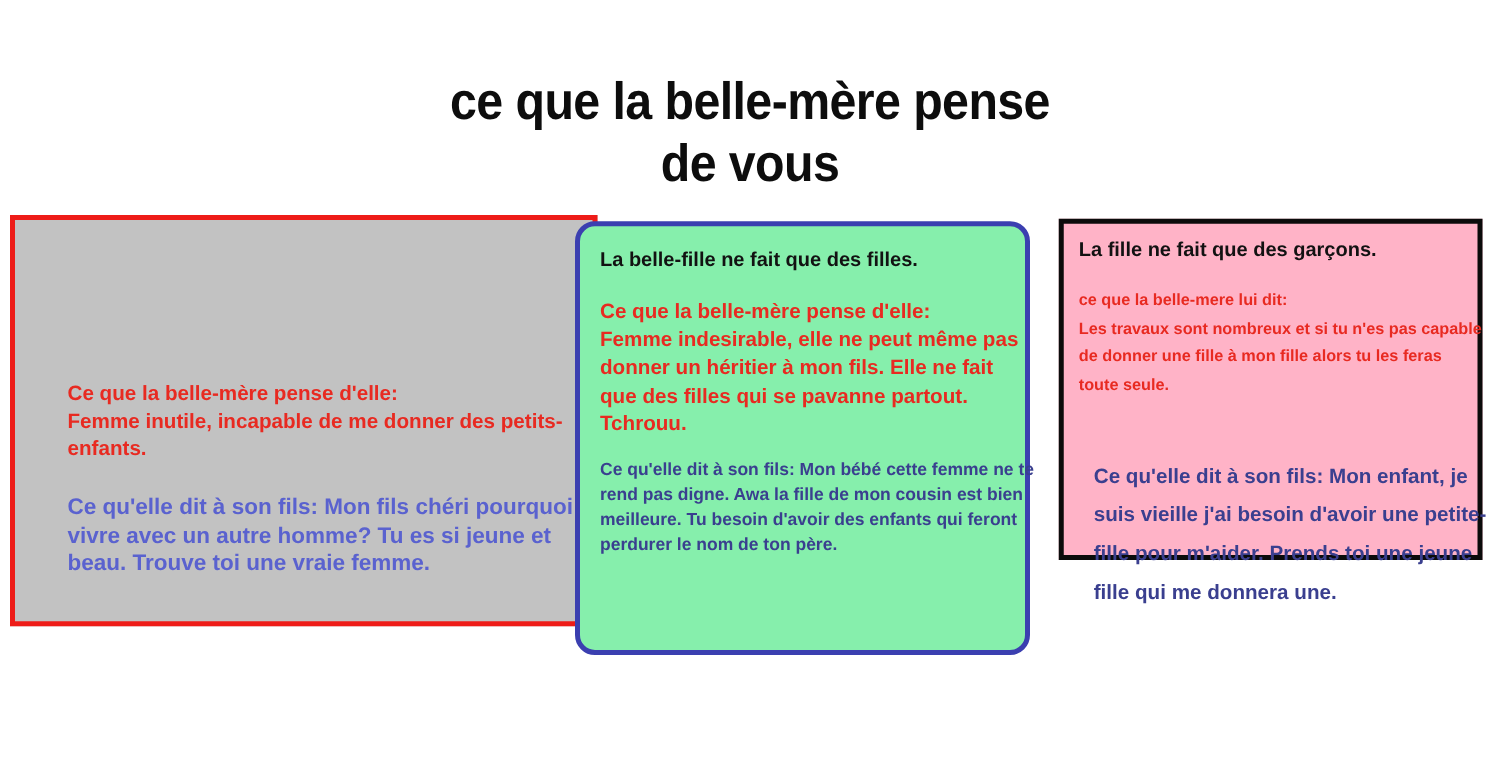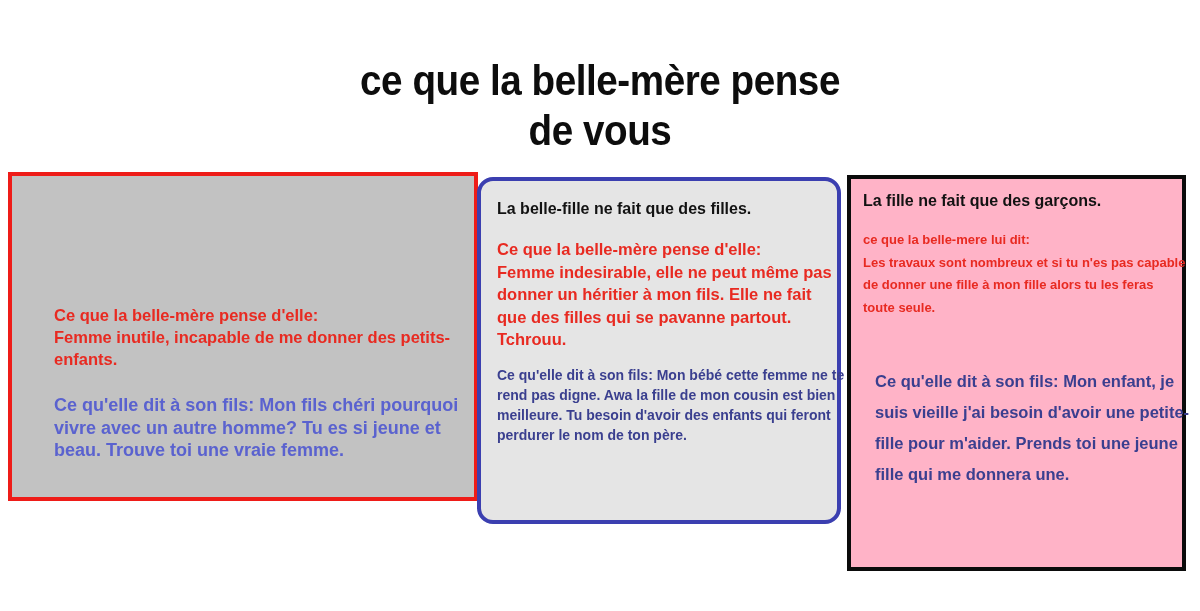--- a/index.html
+++ b/index.html
@@ -42,34 +42,34 @@
   .panel-gray {
     left: 8px;
     top: 172px;
     width: 470px;
     height: 329px;
     background: #c2c2c2;
     border: 4px solid #ee1c18;
   }
 
   .panel-yellow {
-    left: 477px;
+    left: 460px;
     top: 177px;
     width: 364px;
     height: 347px;
-    background: #e5e5e5;
+    background: #86efac;
     border: 4px solid #3b3fb0;
     border-radius: 16px;
   }
 
   .panel-pink {
     left: 847px;
     top: 175px;
     width: 339px;
-    height: 396px;
+    height: 273px;
     background: #ffb3c7;
     border: 4px solid #0b0b0b;
   }
 
   
   .tb {
     position: absolute;
     font-family: "Liberation Sans", sans-serif;
     font-weight: bold;
     white-space: pre-line;

